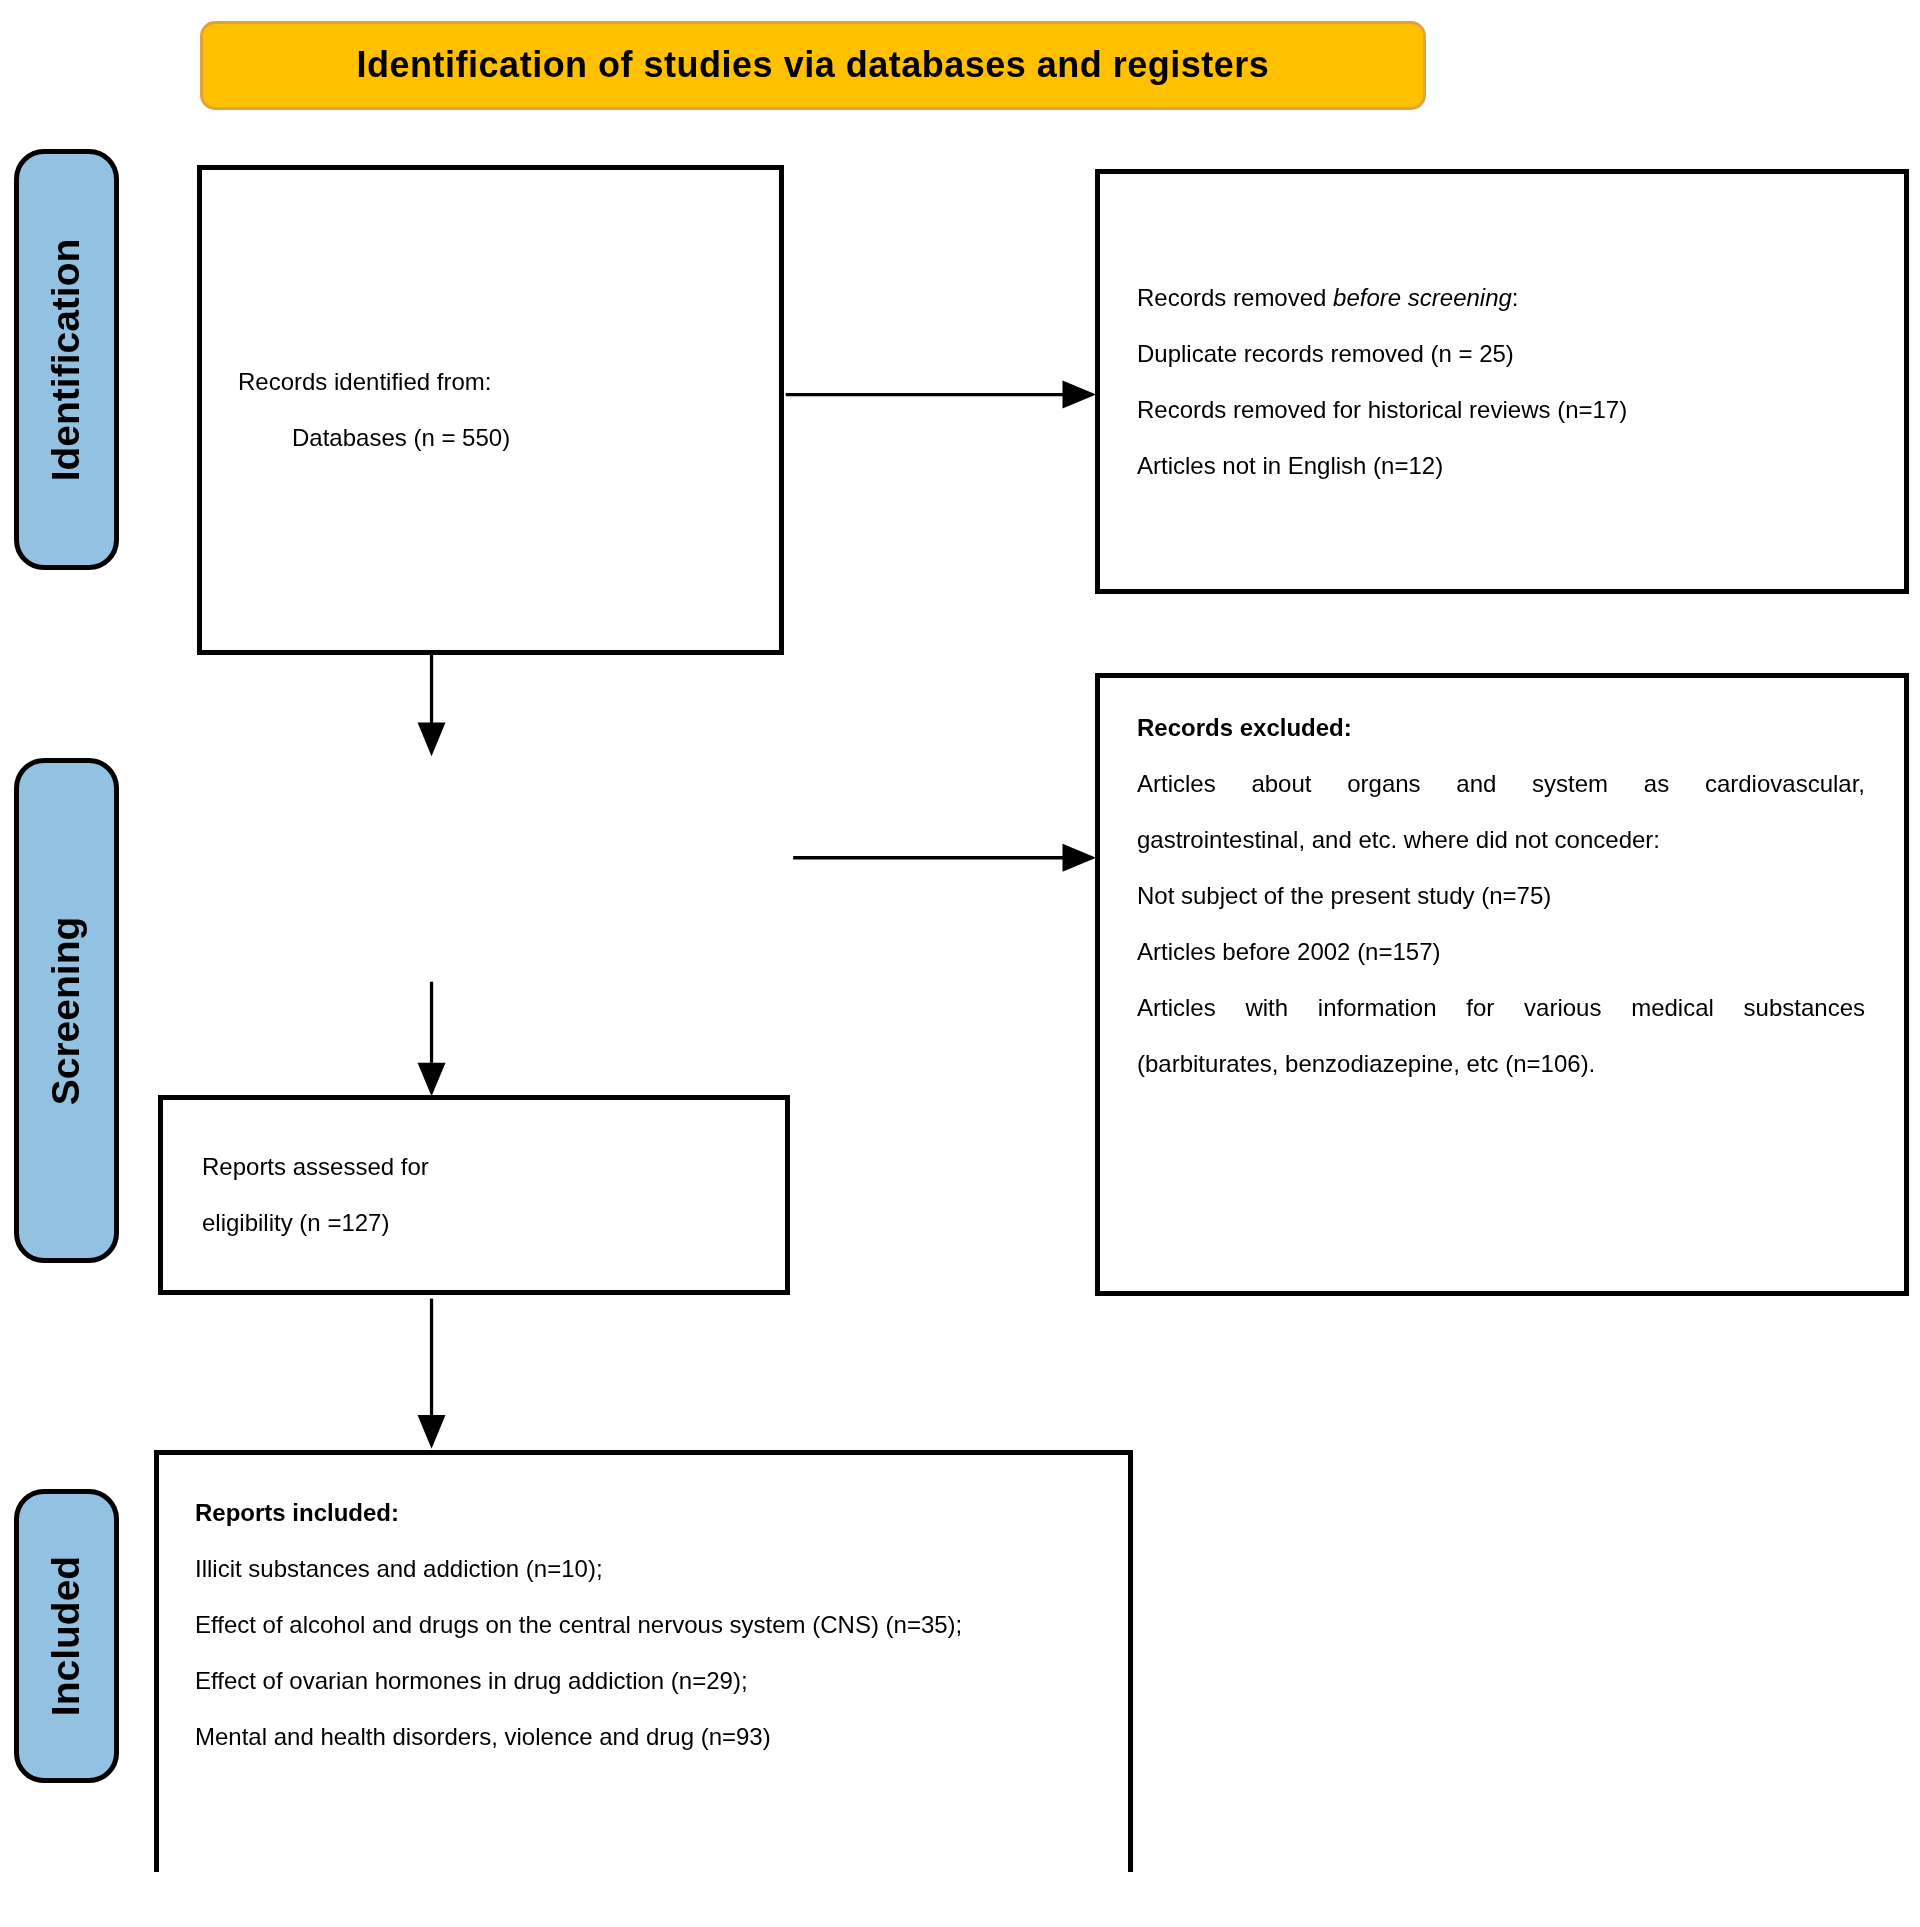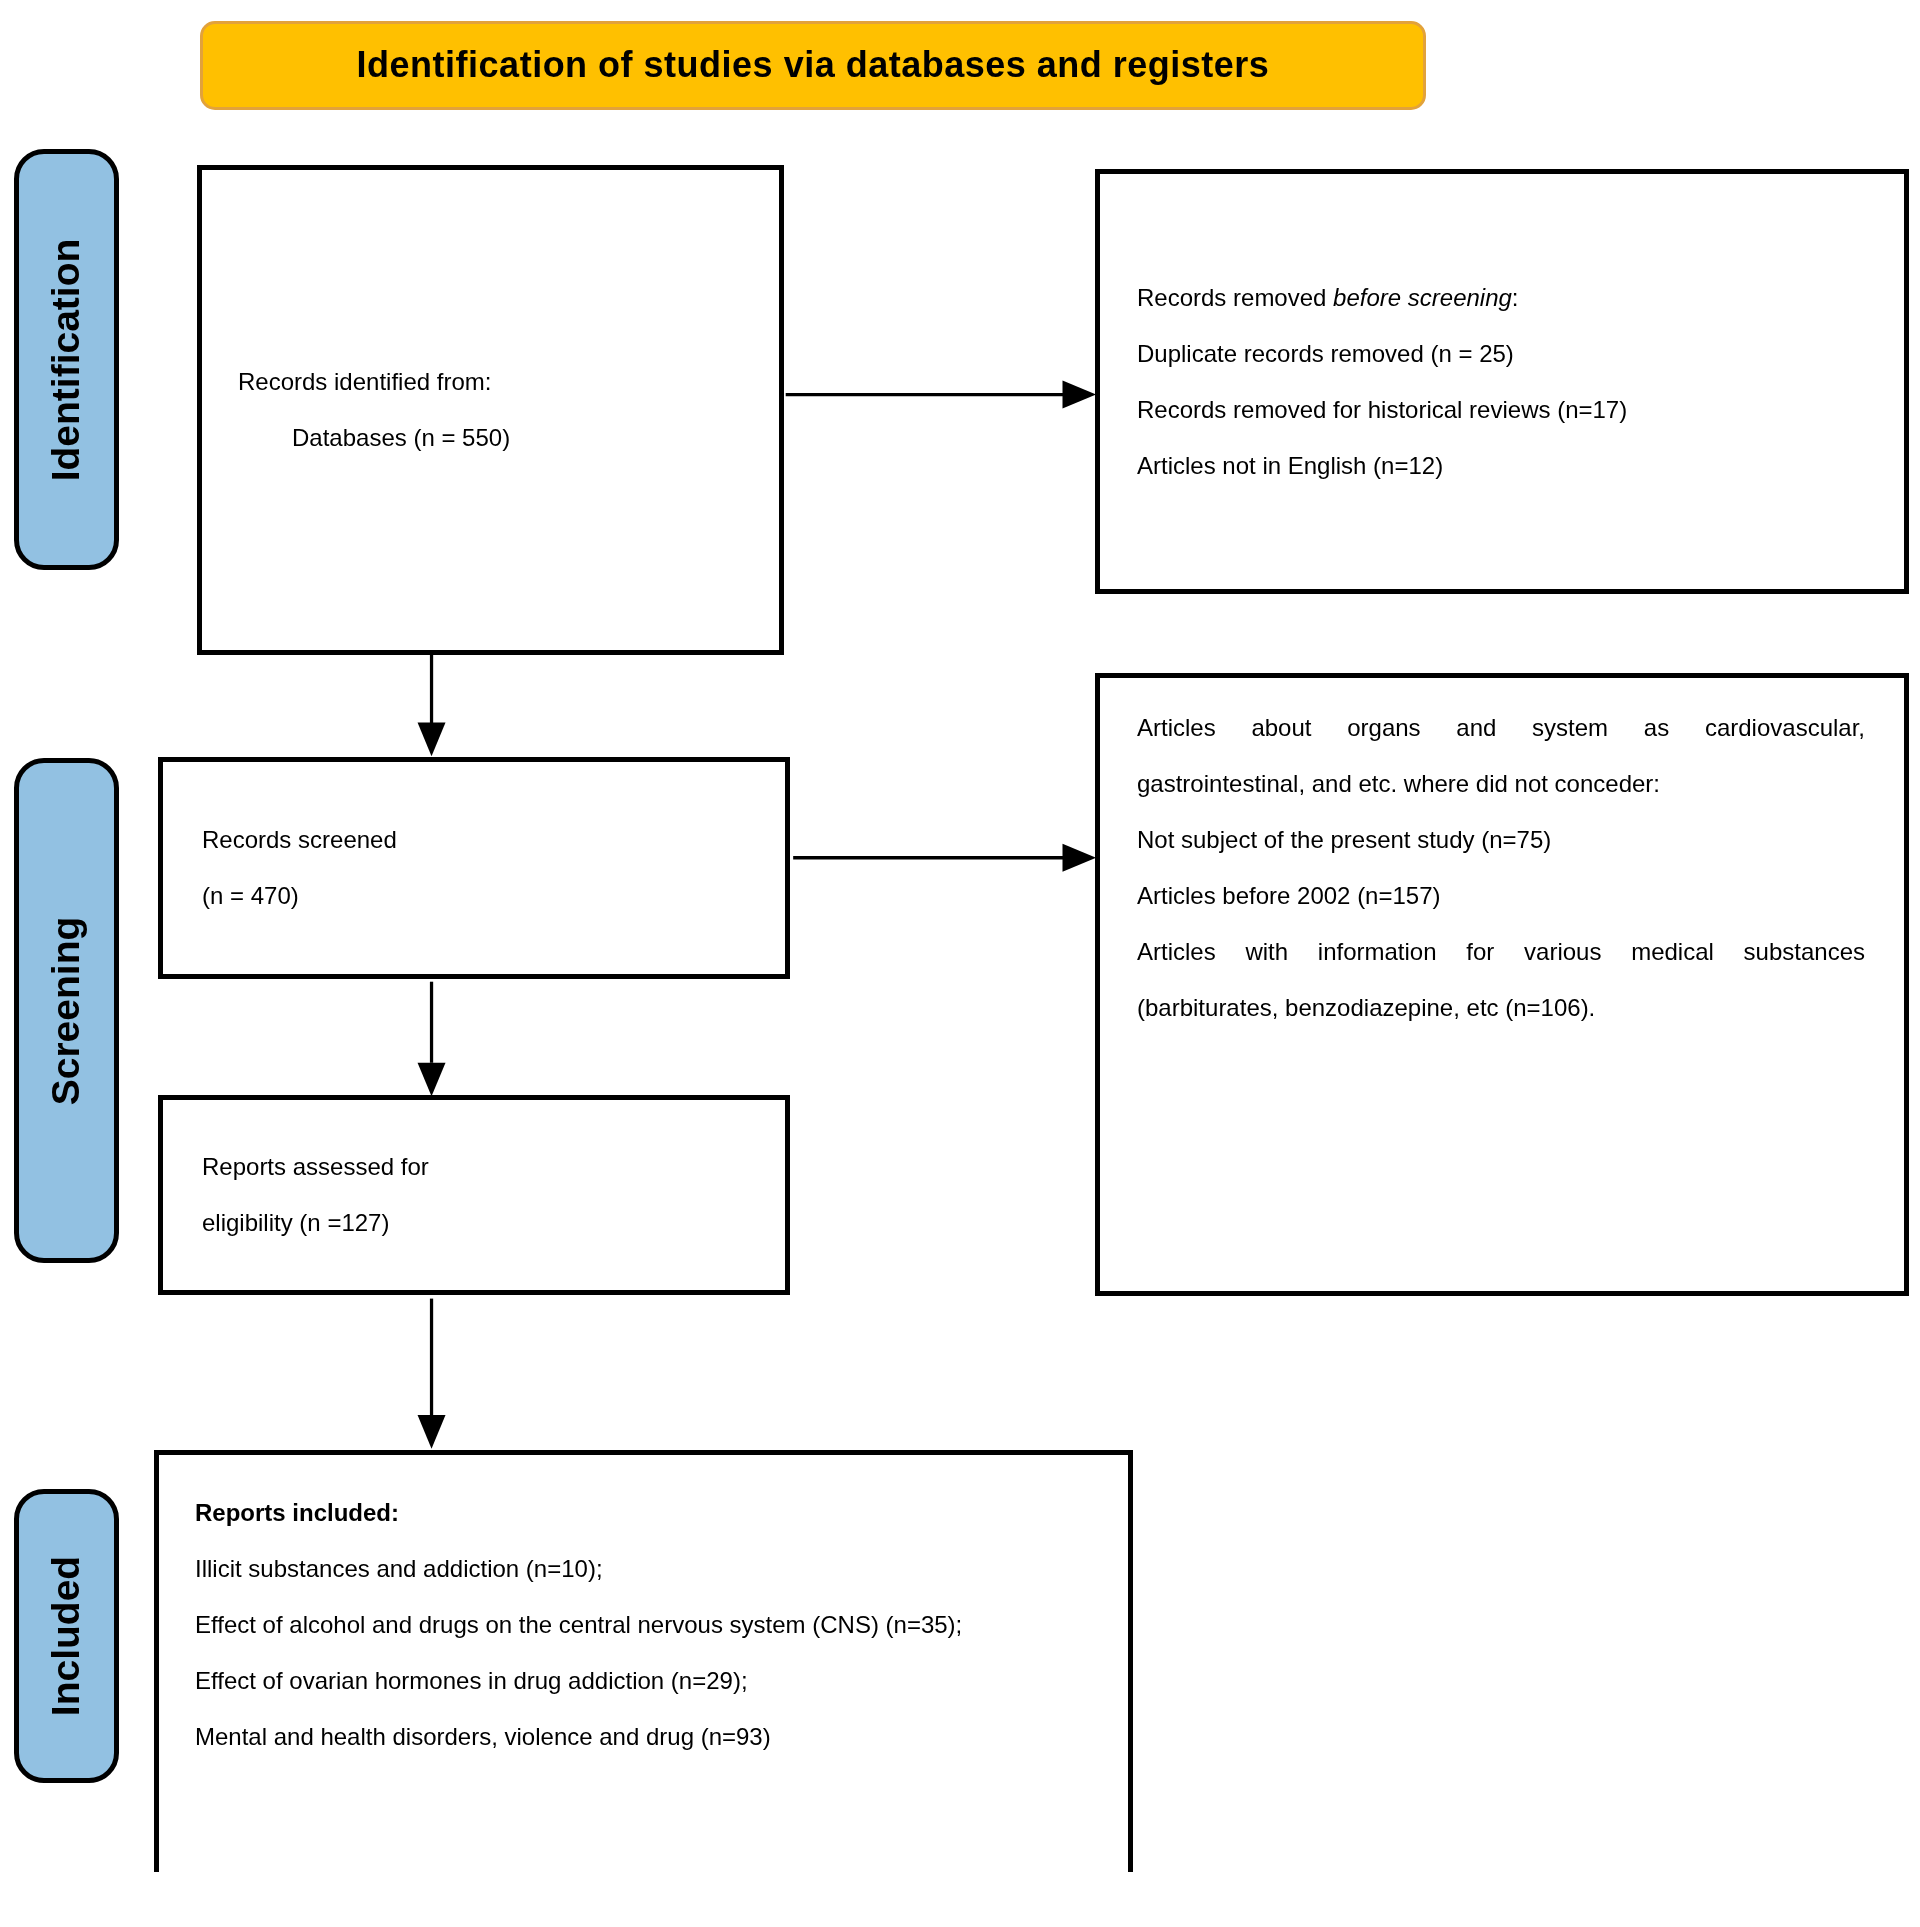--- a/index.html
+++ b/index.html
@@ -125,26 +125,23 @@
     <p class="indent">Databases (n = 550)</p>
   </div>
 
   <div class="box box-records-removed">
     <p class="justify"><span>Records removed </span><i>before screening</i><span>:</span></p>
     <p class="justify">Duplicate records removed (n = 25)</p>
     <p class="justify">Records removed for historical reviews (n=17)</p>
     <p class="justify">Articles not in English (n=12)</p>
   </div>
 
-  <div class="box box-records-screened">
-    <p>Records screened</p>
-    <p>(n = 470)</p>
-  </div>
 
   <div class="box box-records-excluded">
+    <p class="bold">Records excluded:</p>
     <p class="justify">Articles about organs and system as cardiovascular, gastrointestinal, and etc. where did not conceder:</p>
     <p class="justify">Not subject of the present study (n=75)</p>
     <p class="justify">Articles before 2002 (n=157)</p>
     <p class="justify">Articles with information for various medical substances (barbiturates, benzodiazepine, etc (n=106).</p>
   </div>
 
   <div class="box box-reports-assessed">
     <p>Reports assessed for</p>
     <p>eligibility (n =127)</p>
   </div>

